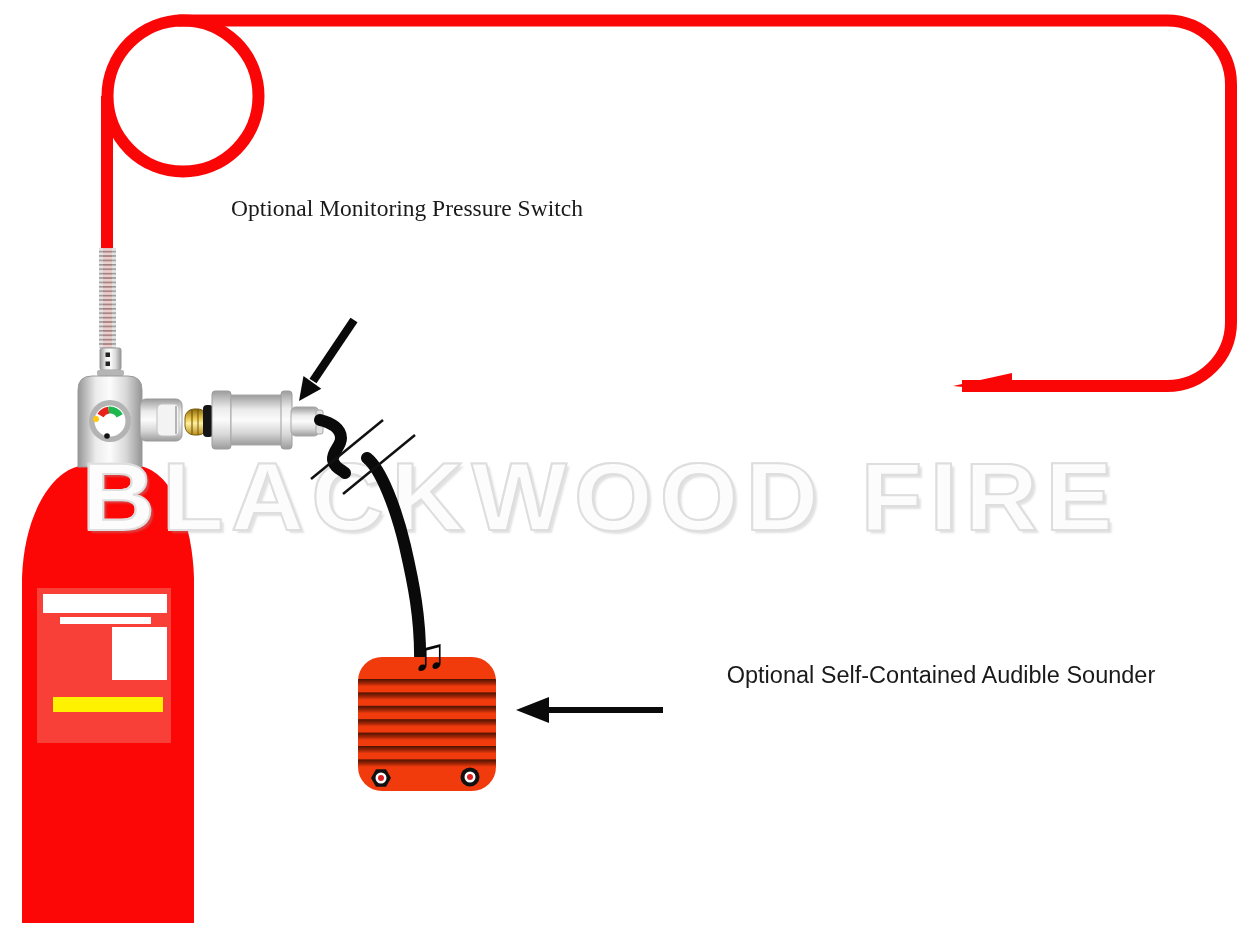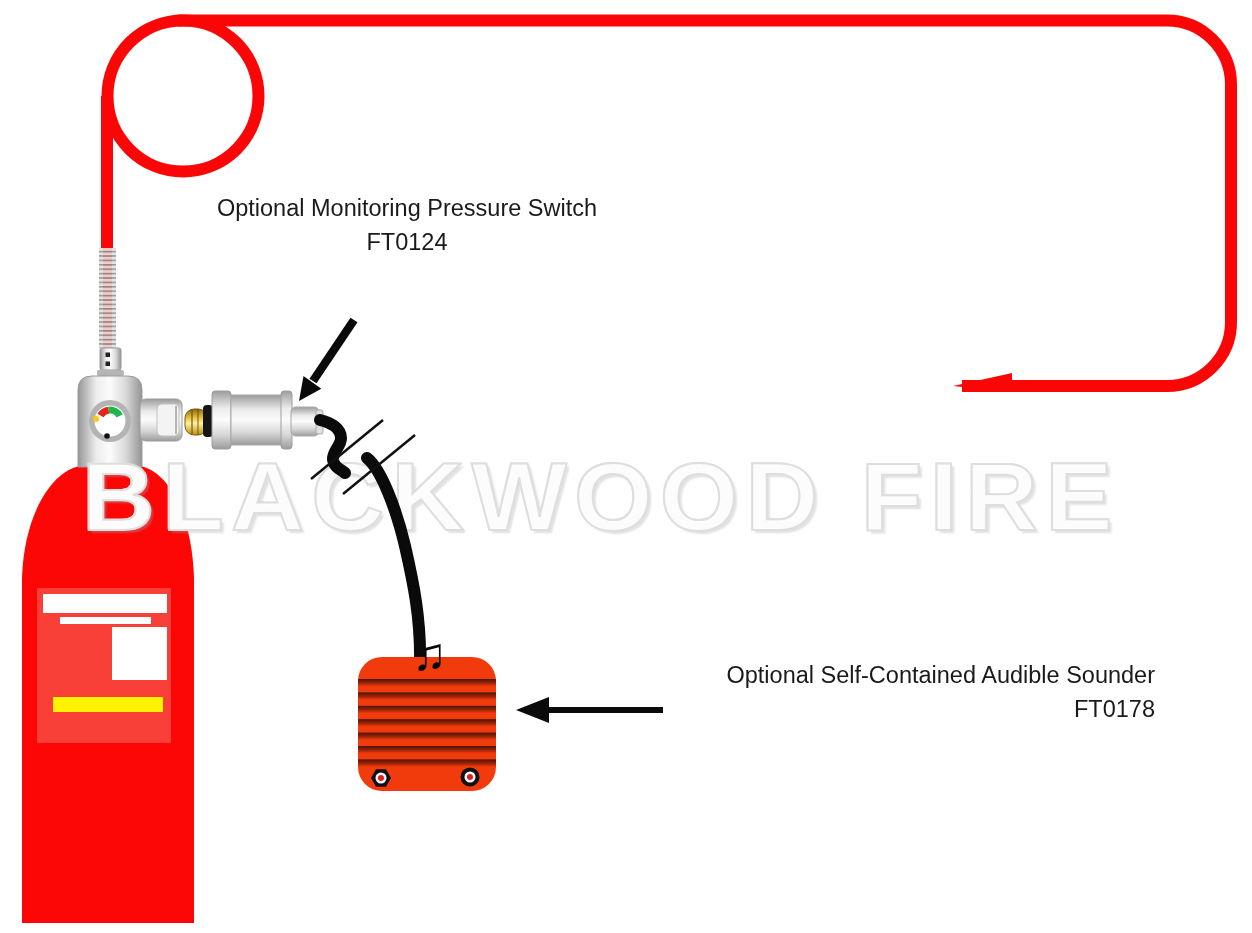--- a/index.html
+++ b/index.html
@@ -156,23 +156,21 @@
     </g>
 
     <g>
       <line x1="663" y1="710" x2="546" y2="710" stroke="#0A0A0A" stroke-width="6"></line>
       <polygon points="516,710 549,697 549,723" fill="#0A0A0A"></polygon>
     </g>
   </svg>
 
   <div id="note">♫</div>
 
-  <div class="annotation" style="left:157px;top:191px;">
+  <div class="annotation" style="left:157px;top:191px;font-family:Liberation Serif, serif;">
     <div>Optional Monitoring Pressure Switch</div>
-    <div>FT0124</div>
   </div>
 
-  <div class="annotation" style="left:655px;top:658px;text-align:right;">
+  <div class="annotation" style="left:691px;top:658px;">
     <div>Optional Self-Contained Audible Sounder</div>
-    <div>FT0178</div>
   </div>
 
 </div>
 
 </body></html>

